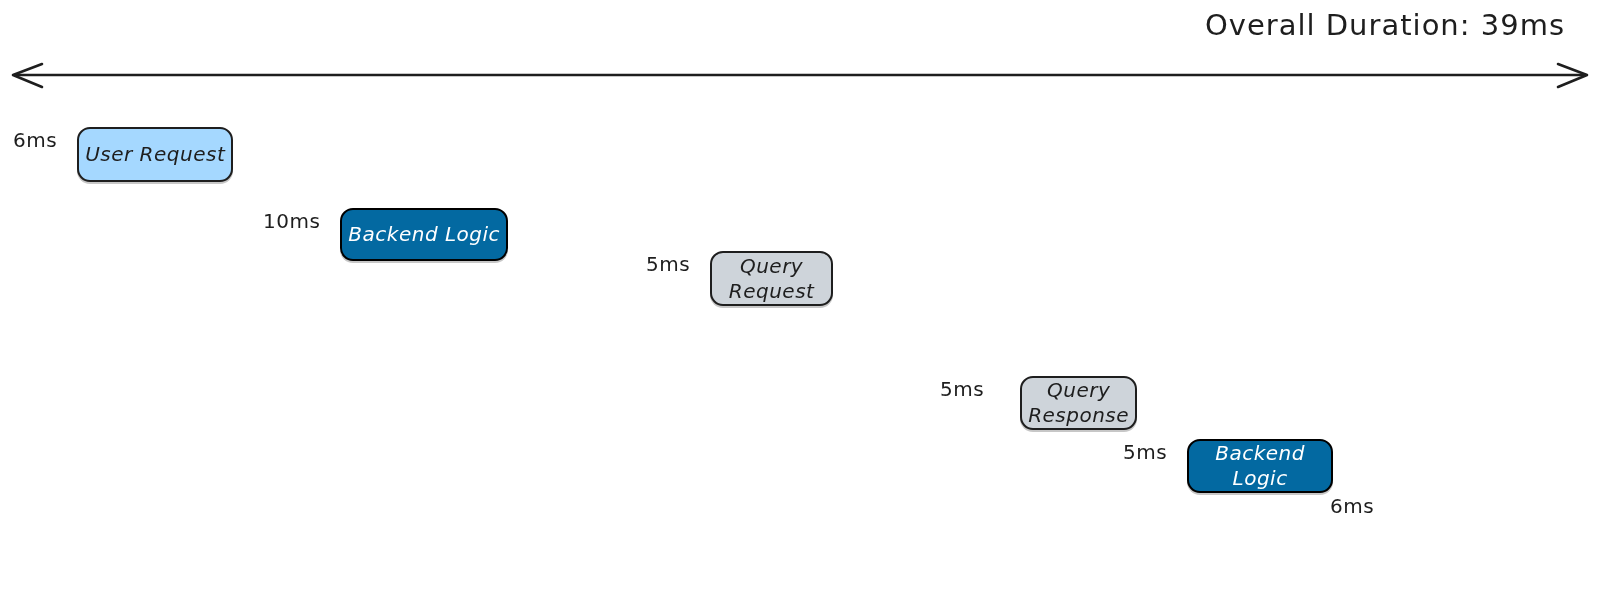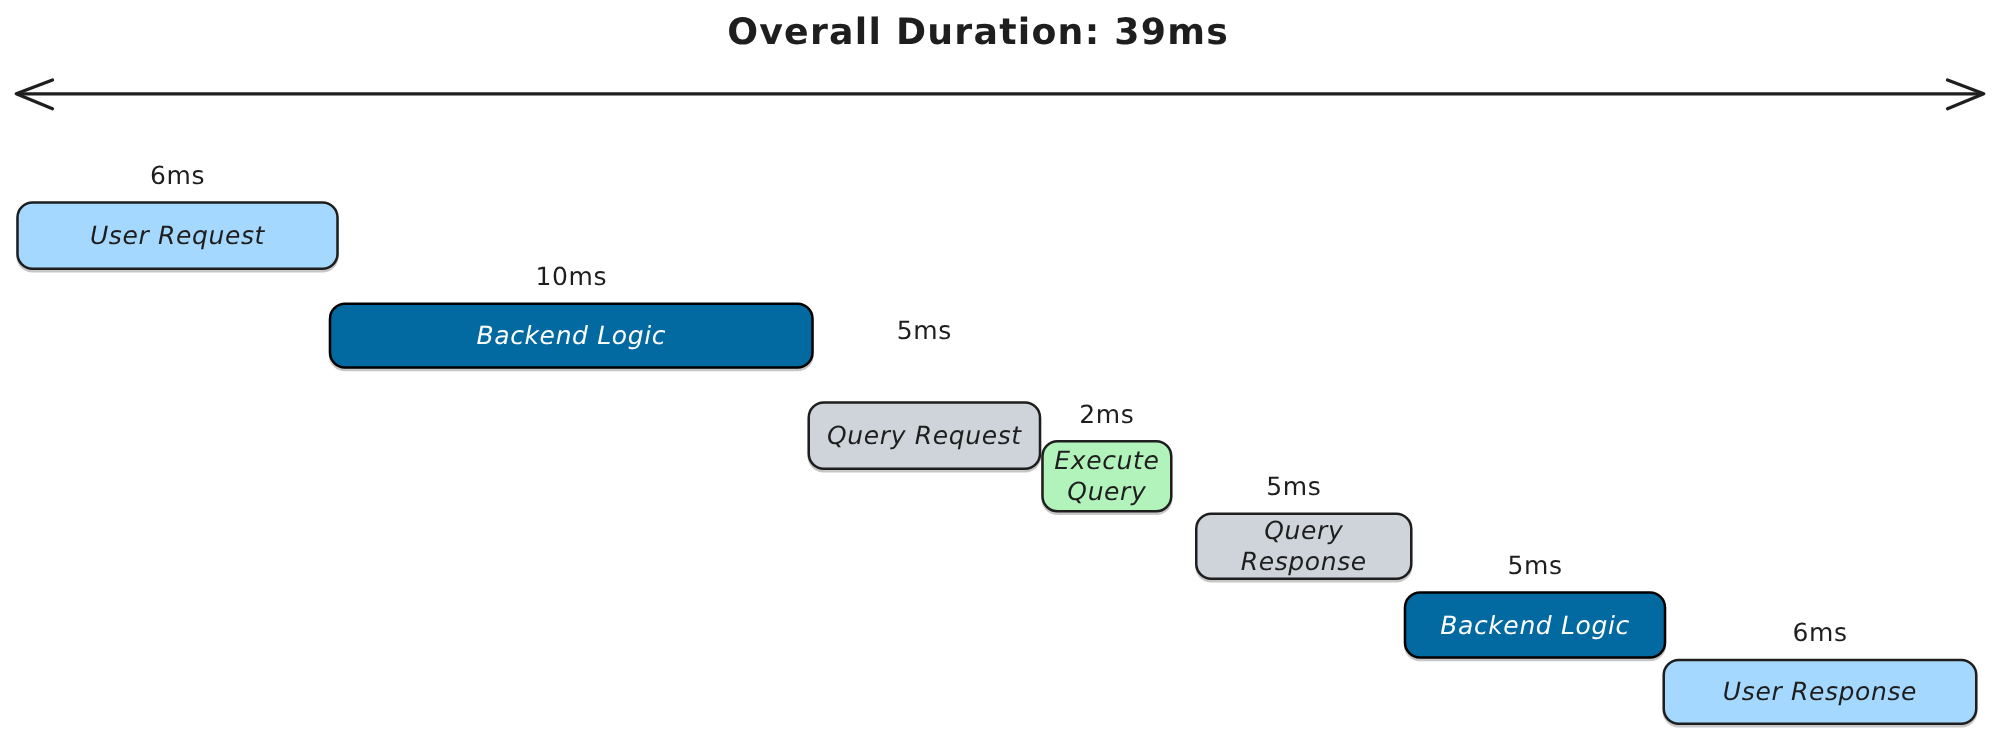--- a/index.html
+++ b/index.html
@@ -13,35 +13,35 @@
     width: 1600px;
     height: 589px;
     background: #ffffff;
     overflow: hidden;
   }
   .title {
     position: absolute;
     top: 8px;
     left: 0;
     width: 1565px;
-    text-align: center;
+    text-align: right;
     font-size: 29px;
-    font-weight: 700;
+    font-weight: 400;
     letter-spacing: 1px;
     color: #1e1e1e;
   }
   .arrow-svg {
     position: absolute;
     top: 57px;
     left: 0;
   }
   .segment {
     position: absolute;
     display: flex;
-    flex-direction: column;
+    gap: 20px;
   }
   .duration {
     height: 26px;
     line-height: 26px;
     margin-bottom: 8px;
     text-align: center;
     font-size: 20px;
     font-weight: 500;
     letter-spacing: 0.5px;
     color: #1e1e1e;
@@ -87,36 +87,31 @@
     <div class="box blue" style="height:55px;">User Request</div>
   </div>
 
   <div class="segment" style="left:263px; top:208px; width:388px;">
     <div class="duration">10ms</div>
     <div class="box dark" style="height:53px;">Backend Logic</div>
   </div>
 
   <div class="segment" style="left:646px; top:251px; width:187px;">
     <div class="duration">5ms</div>
-    <div class="box gray" style="height:55px;margin-top:36px;">Query Request</div>
+    <div class="box gray" style="height:55px;">Query Request</div>
   </div>
 
-  <div class="segment" style="left:833px; top:318px; width:105px;">
-    <div class="duration">2ms</div>
-    <div class="box green" style="height:58px;">Execute Query</div>
-  </div>
 
   <div class="segment" style="left:940px; top:376px; width:190px;">
     <div class="duration">5ms</div>
     <div class="box gray" style="height:54px;margin-left:16px;">Query Response</div>
   </div>
 
   <div class="segment" style="left:1123px; top:439px; width:210px;">
     <div class="duration">5ms</div>
     <div class="box dark" style="height:54px;">Backend Logic</div>
   </div>
 
   <div class="segment" style="left:1330px; top:493px; width:252px;">
     <div class="duration">6ms</div>
-    <div class="box blue" style="height:53px;">User Response</div>
   </div>
 
 </div>
 
 </body></html>

